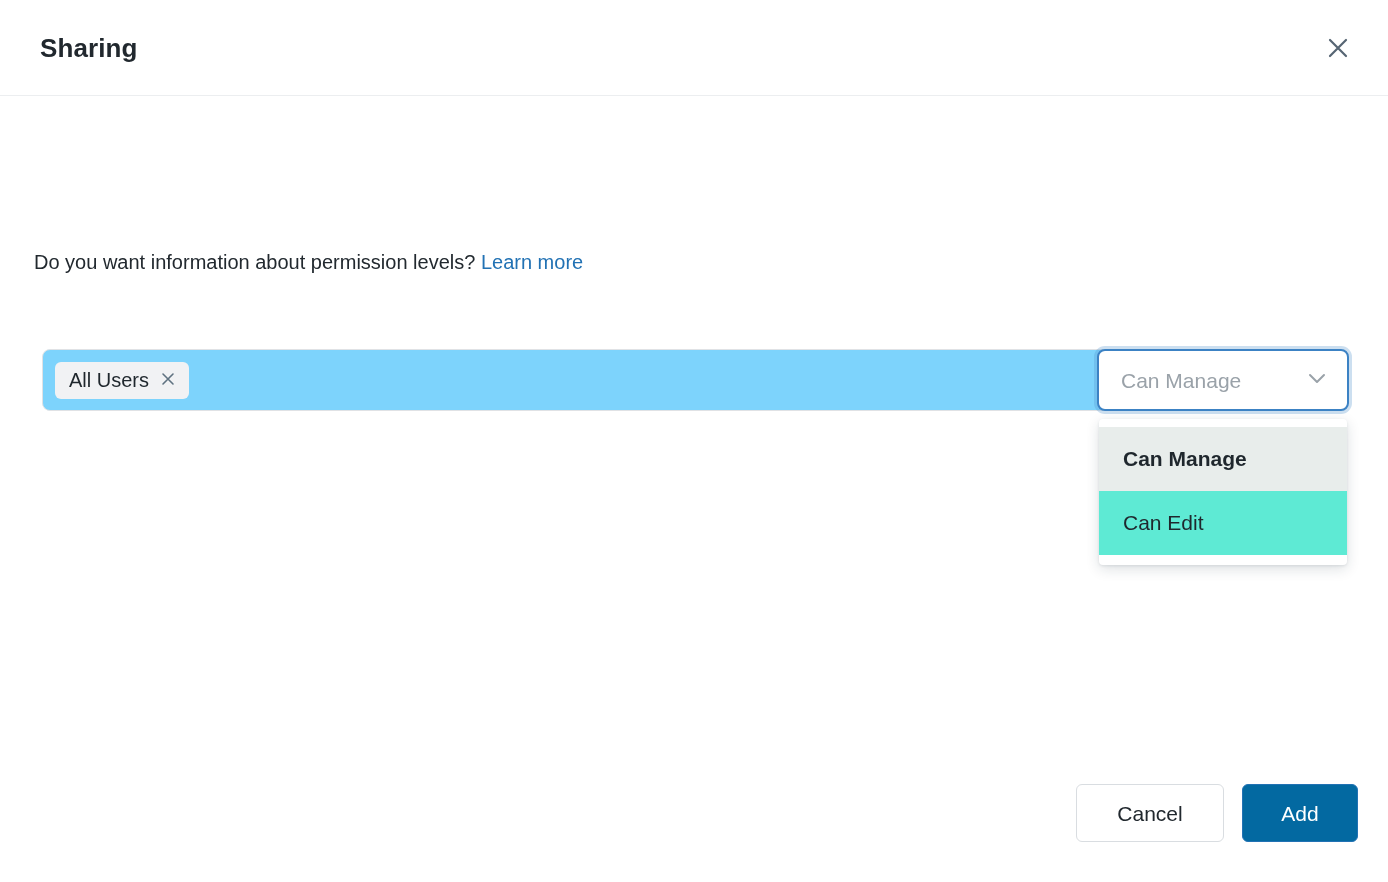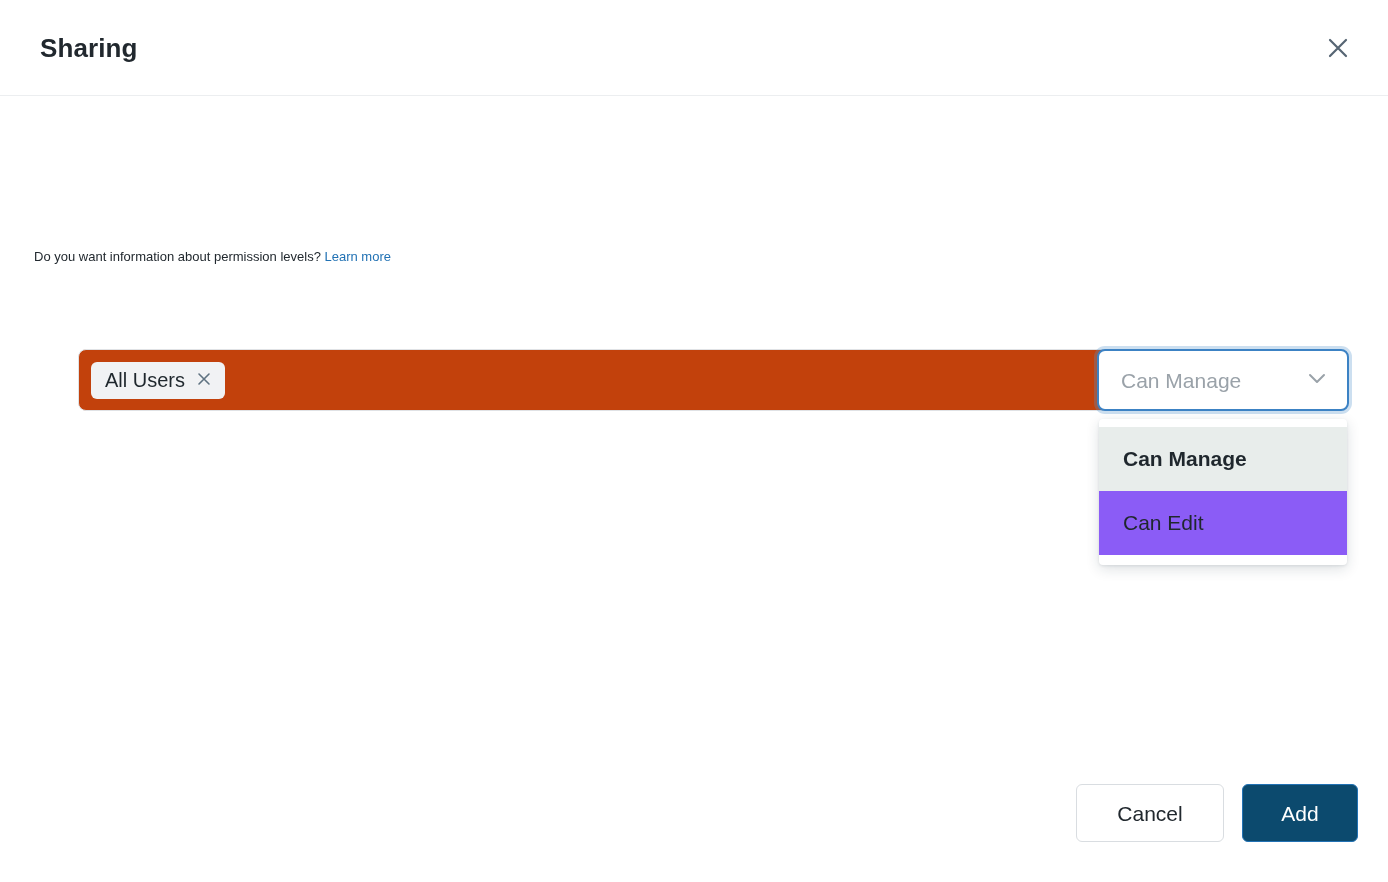--- a/index.html
+++ b/index.html
@@ -62,21 +62,21 @@
     flex: 1 1 auto;
     position: relative;
     padding: 0 40px;
     box-sizing: border-box;
   }
 
   .permission-note {
     position: absolute;
     left: 34px;
     top: 152px;
-    font-size: 13px;
+    font-size: 20px;
     line-height: 1.4;
     color: #22292f;
     white-space: nowrap;
   }
   .permission-note .note-link {
     color: #2272b4;
     text-decoration: none;
     cursor: pointer;
   }
 
@@ -89,28 +89,27 @@
     height: 62px;
   }
 
   .chips-field {
     position: absolute;
     left: 0;
     top: 0;
     width: 1219px;
     height: 62px;
     box-sizing: border-box;
-    background: #c2410c;
+    background: #7dd3fc;
     border: 1px solid #e0e2e5;
     border-radius: 8px;
     display: flex;
     align-items: center;
     padding: 0 12px;
     cursor: text;
-    margin-left: 36px;
   }
   .chip {
     display: inline-flex;
     align-items: center;
     gap: 10px;
     background: #f1f2f4;
     border-radius: 6px;
     padding: 7px 12px 7px 14px;
     font-size: 20px;
     color: #1f272d;
@@ -187,21 +186,21 @@
     color: #1f272d;
     cursor: pointer;
     box-sizing: border-box;
     background: #ffffff;
   }
   .perm-option.is-selected {
     background: #e8edeb;
     font-weight: 700;
   }
   .perm-option.is-highlighted {
-    background: #8b5cf6;
+    background: #5eead4;
   }
 
   
   .dialog-footer {
     position: absolute;
     right: 30px;
     bottom: 40px;
     display: flex;
     align-items: center;
     gap: 18px;
@@ -219,21 +218,21 @@
     justify-content: center;
   }
   .btn-secondary {
     background: #ffffff;
     color: #21282e;
     border: 1px solid #d9dde1;
     padding: 0 28px;
     min-width: 148px;
   }
   .btn-primary {
-    background: #0c4a6e;
+    background: #0369a1;
     color: #ffffff;
     border: 1px solid #2272b4;
     padding: 4px 28px;
     min-width: 116px;
   }
 </style>
 </head>
 <body>
 
 <div class="dialog">

